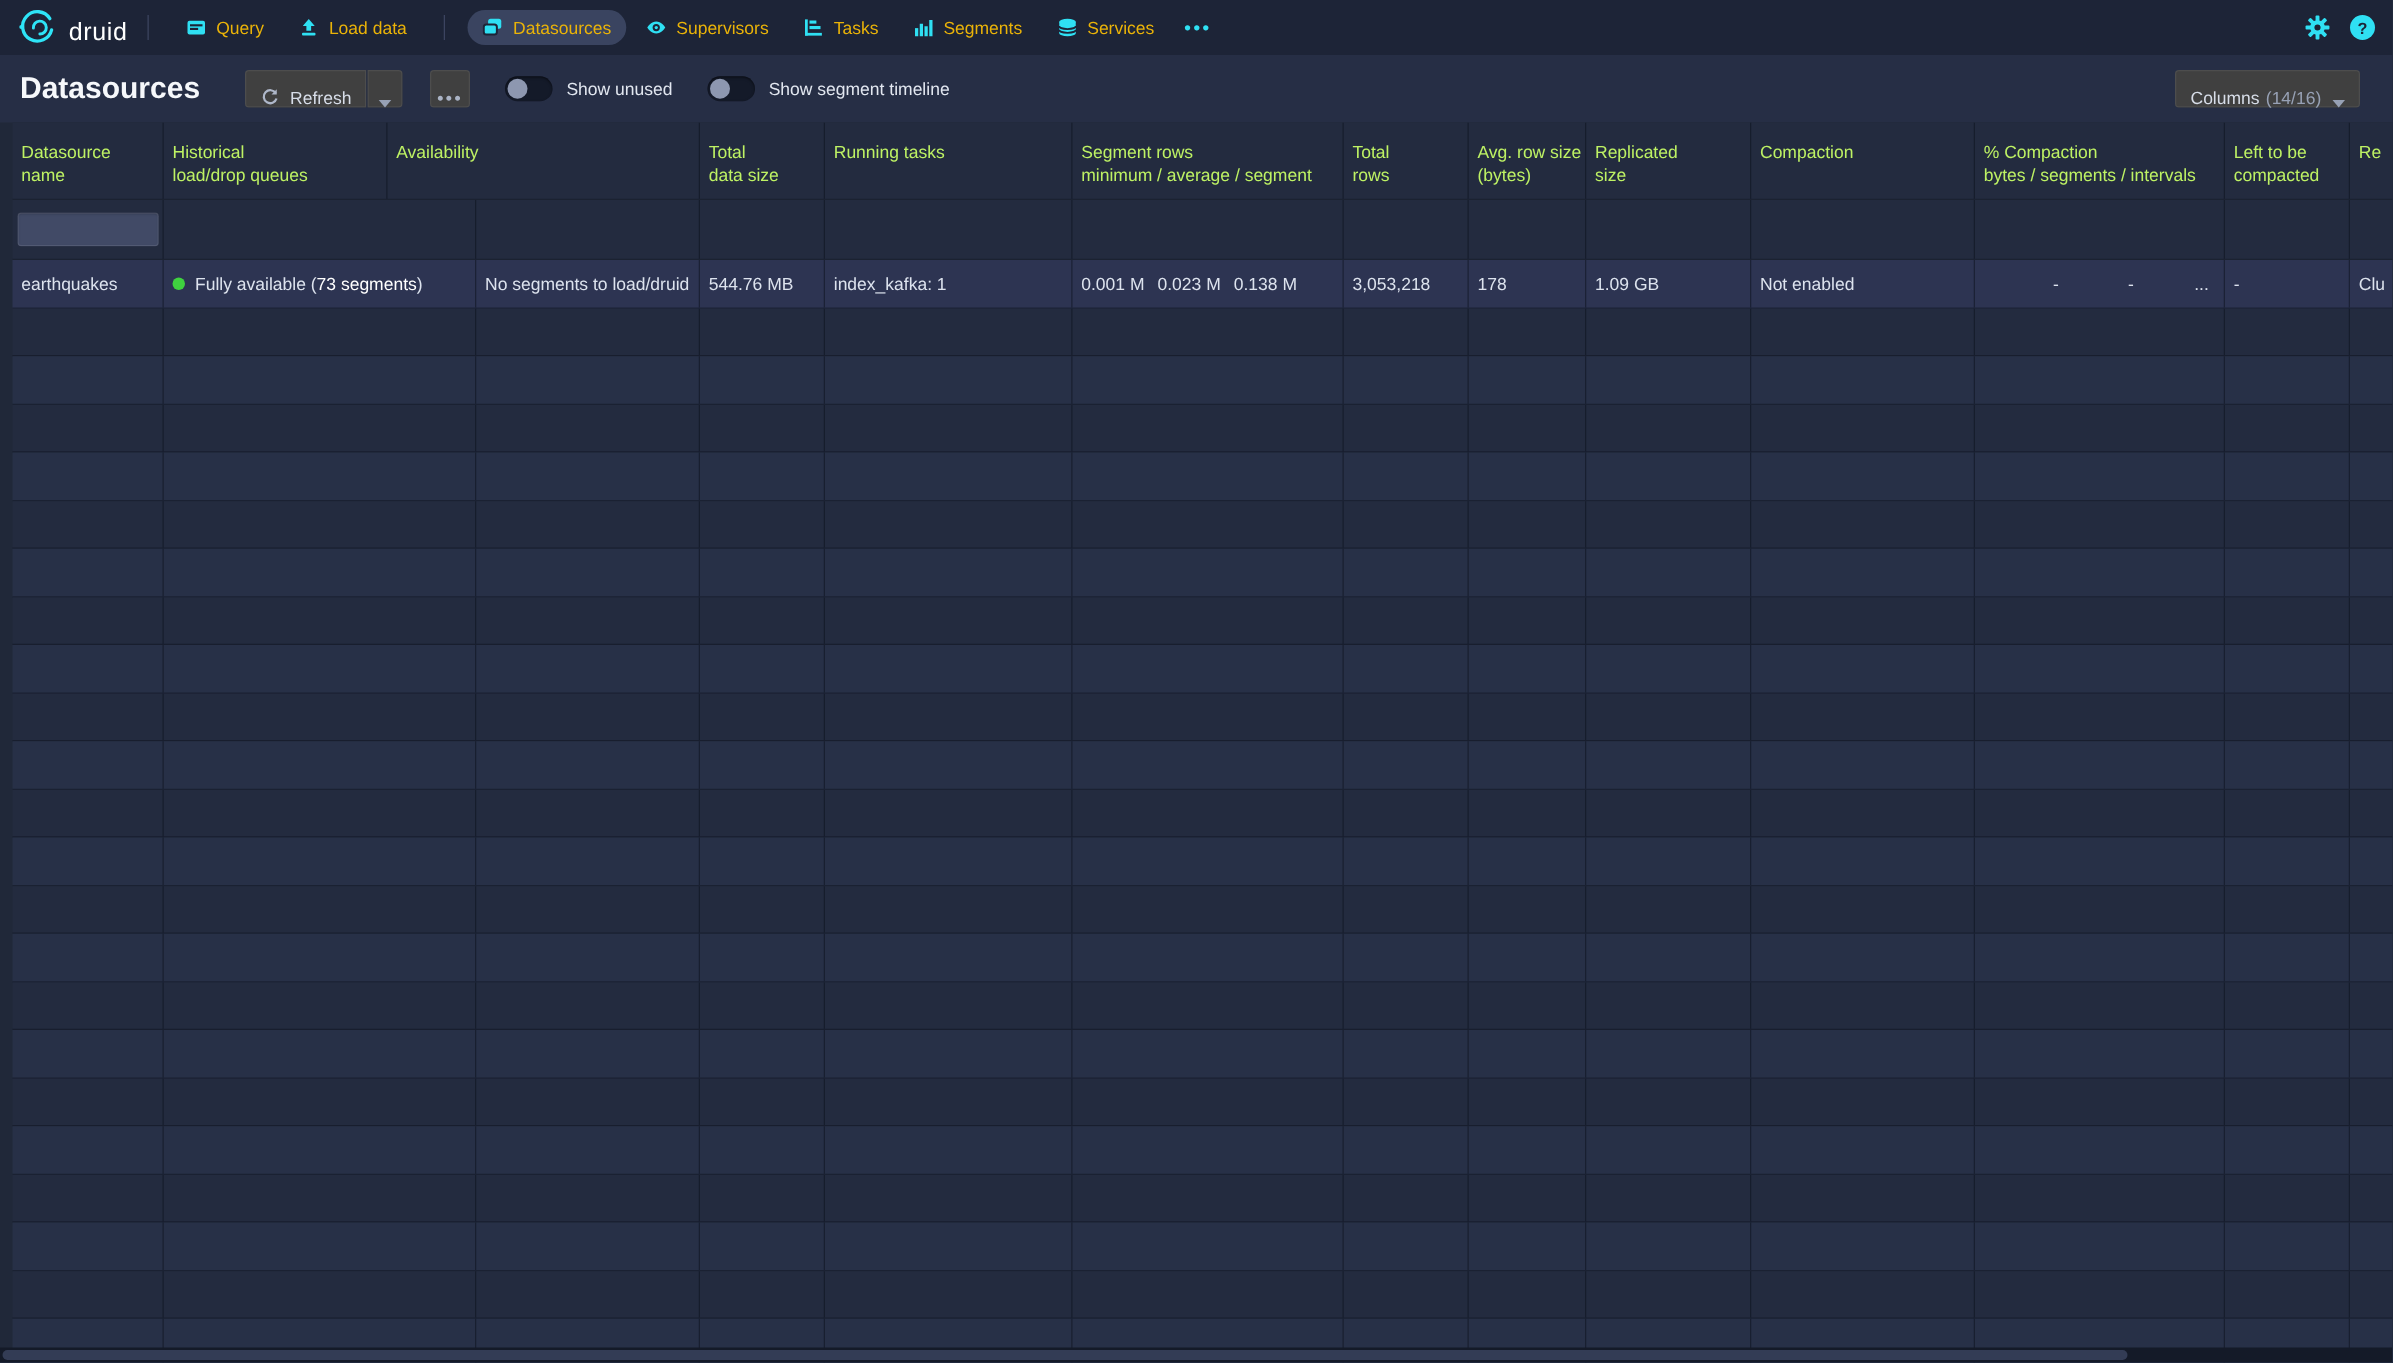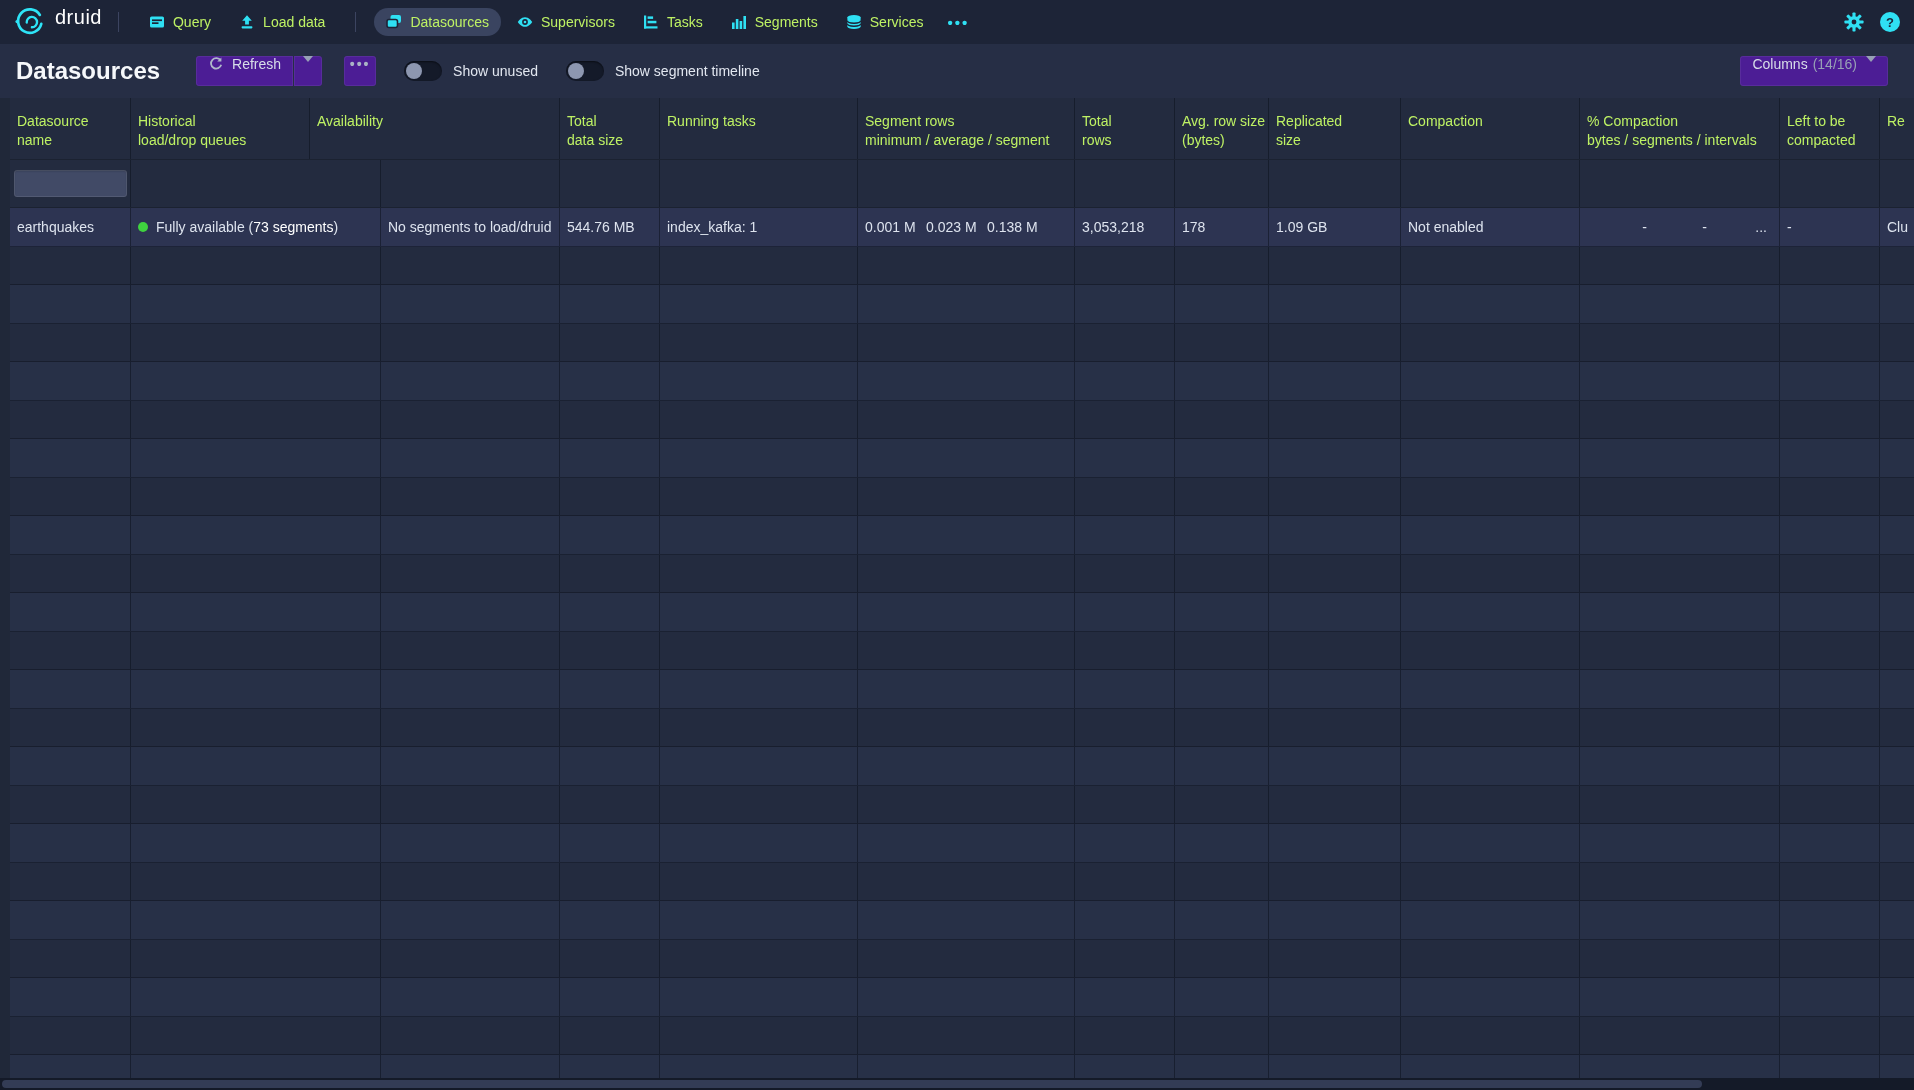--- a/index.html
+++ b/index.html
@@ -3,36 +3,36 @@
 <meta charset="utf-8">
 <style>
   * { box-sizing: border-box; margin: 0; padding: 0; }
   html,body { width:1914px; height:1090px; overflow:hidden; }
   body {
     font-family:"Liberation Sans","DejaVu Sans",sans-serif;
     background:#262e45; color:#dde3ee; font-size:14px;
   }
   
   .navbar{ height:44px; background:#1d2437; display:flex; align-items:center; padding:0 14px; }
-  .brand{ display:flex; align-items:flex-start; gap:9px; }
+  .brand{ display:flex; align-items:flex-end; gap:9px; }
   .brand-text{ color:#ffffff; font-size:20px; letter-spacing:.5px; }
   .nav-divider{ width:1px; height:20px; background:#3c4460; margin:0 16px; }
-  .nav-item{ display:flex; align-items:center; gap:8px; color:#bef264; padding:6px 12px; margin:0 2px;
+  .nav-item{ display:flex; align-items:center; gap:8px; color:#eab308; padding:6px 12px; margin:0 2px;
              border-radius:17px; cursor:pointer; white-space:nowrap;text-align:right; }
   .nav-item.active{ background:#3a4460; }
   .nav-icon svg{ display:block; }
   .nav-more{ color:#2fe0f3; font-size:15px; font-weight:bold; letter-spacing:2px; padding:6px 10px; cursor:pointer; }
   .nav-right{ margin-left:auto; display:flex; align-items:center; gap:16px; }
   .help-circle{ width:20px; height:20px; border-radius:50%; background:#2fe0f3; color:#1d2437;
                 font-weight:bold; font-size:13px; display:flex; align-items:center; justify-content:center; }
   
   .page-header{ height:54px; display:flex; align-items:center; padding:0 16px; background:#262e45; }
   .page-title{ font-size:24px; font-weight:bold; color:#f6f8fb; margin-right:36px; }
-  .btn{ background:#4c1d95; border:none; border-radius:3px; height:30px; display:inline-flex;
-        align-items:flex-start; color:#d7dde8; font-size:14px; padding:0 12px; cursor:pointer;
+  .btn{ background:#404040; border:none; border-radius:3px; height:30px; display:inline-flex;
+        align-items:flex-end; color:#d7dde8; font-size:14px; padding:0 12px; cursor:pointer;
         box-shadow:inset 0 0 0 1px rgba(255,255,255,.07); }
   .btn .ico{ margin-right:8px; display:flex; }
   .btn-caret{ width:28px; justify-content:center; padding:0; border-radius:0 3px 3px 0; margin-left:1px; }
   .btn-refresh{ border-radius:3px 0 0 3px; }
   .btn-more{ width:32px; justify-content:center; padding:0; margin-left:22px; letter-spacing:2px;
              color:#aab3c5; font-weight:bold; }
   .caret-down{ width:0; height:0; border-left:5px solid transparent; border-right:5px solid transparent;
                border-top:6px solid #97a1b5; display:inline-block; }
   .switch-group{ display:flex; align-items:center; margin-left:28px; }
   .switch{ width:38px; height:20px; border-radius:10px; background:#141a29; position:relative; cursor:pointer;

